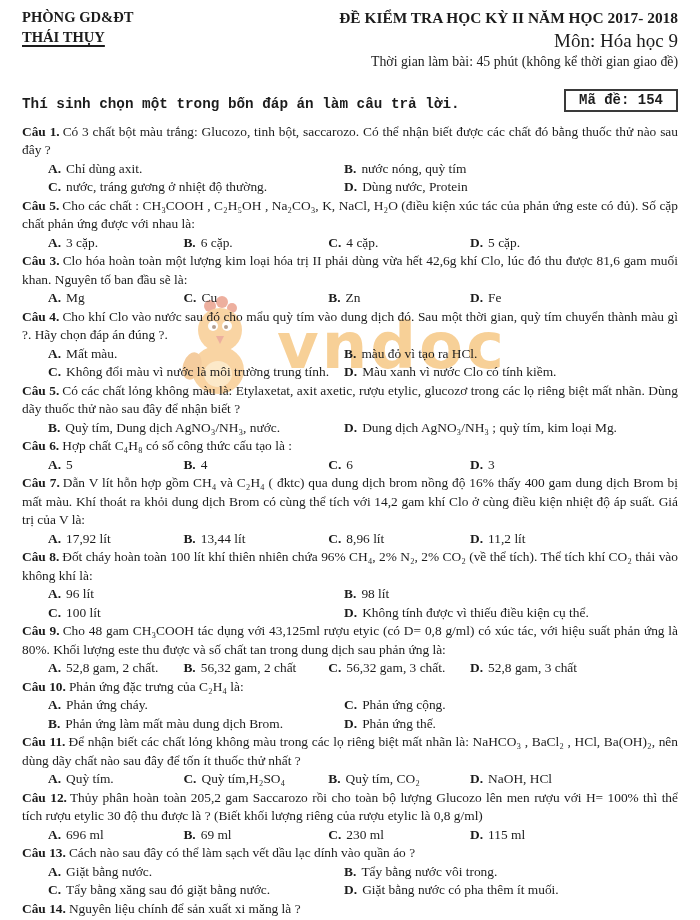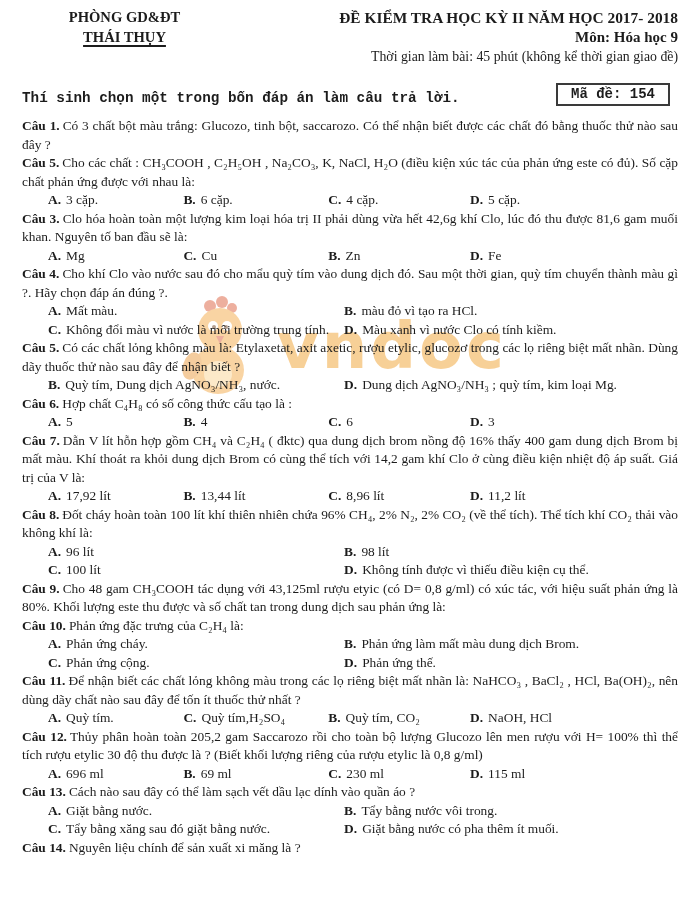--- a/index.html
+++ b/index.html
@@ -10,31 +10,31 @@
   }
   .page{position:relative;width:700px;height:920px;box-sizing:border-box;padding:8px 22px 0 22px;}
   .content{position:relative;z-index:1;}
 
   
   .watermark{position:absolute;left:180px;top:292px;z-index:0;display:flex;align-items:center;opacity:.5;pointer-events:none;gap:27px;}
   .wm-text{font-family:"DejaVu Sans",sans-serif;font-weight:bold;font-size:64px;color:#f0a232;letter-spacing:3px;line-height:1;}
 
   
   .header{display:flex;align-items:flex-start;}
-  .h-left{width:205px;text-align:center;font-weight:bold;font-size:14.6px;line-height:1.35;}
+  .h-left{width:205px;font-weight:bold;font-size:14.6px;line-height:1.35;}
   .office2{text-decoration:underline;text-underline-offset:3px;text-decoration-thickness:1.5px;}
   .h-right{flex:1;text-align:right;line-height:1.32;}
   .h-title{font-weight:bold;font-size:15.4px;}
-  .h-subject{font-weight:bold;font-size:15px;}
+  .h-subject{font-weight:normal;font-size:19px;}
   .h-duration{font-size:13.8px;}
   .h-duration .note{}
 
   .instr-row{display:flex;justify-content:space-between;align-items:flex-start;margin:17px 0 11px 0;font-family:Liberation Mono, monospace;}
   .instruction{font-weight:bold;font-size:14.3px;padding-top:7px;}
-  .code-box{border:2px solid #3a3a3a;padding:1px 13px 2px 13px;font-weight:bold;font-size:14px;margin-right:8px;background:#fff;}
+  .code-box{border:2px solid #3a3a3a;padding:1px 13px 2px 13px;font-weight:bold;font-size:14px;background:#fff;}
 
   
   .q .qt{margin:0;text-align:justify;line-height:1.38;}
   .ql{margin-right:3px;}
   .opts{padding-left:26px;line-height:1.38;}
   .c2{display:grid;grid-template-columns:47% 53%;}
   .c4{display:grid;grid-template-columns:21.5% 23% 22.5% auto;}
   .opt b{margin-right:5px;}
   .opt{white-space:normal;}
 </style>
@@ -81,20 +81,26 @@
 
     <div class="instr-row">
       <div class="instruction">Thí sinh chọn một trong bốn đáp án làm câu trả lời.</div>
       <div class="code-box">Mã đề: 154</div>
     </div>
 
     <div>
 
       <div class="q">
         <p class="qt"><b class="ql">Câu 1.</b><span>Có 3 chất bột màu trắng: Glucozo, tinh bột, saccarozo. Có thể nhận biết được các chất đó bằng thuốc thử nào sau đây ?</span></p>
+        <div class="opts c2">
+          <div class="opt"><b>A.</b><span>Chỉ dùng axit.</span></div>
+          <div class="opt"><b>B.</b><span>nước nóng, quỳ tím</span></div>
+          <div class="opt"><b>C.</b><span>nước, tráng gương ở nhiệt độ thường.</span></div>
+          <div class="opt"><b>D.</b><span>Dùng nước, Protein</span></div>
+        </div>
       </div>
 
       <div class="q">
         <p class="qt"><b class="ql">Câu 5.</b><span>Cho các chất : CH₃COOH , C₂H₅OH , Na₂CO₃, K, NaCl,  H₂O (điều kiện xúc tác của phản ứng este có đủ). Số cặp chất phản ứng được với nhau là:</span></p>
         <div class="opts c4">
           <div class="opt"><b>A.</b><span>3 cặp.</span></div>
           <div class="opt"><b>B.</b><span>6 cặp.</span></div>
           <div class="opt"><b>C.</b><span>4 cặp.</span></div>
           <div class="opt"><b>D.</b><span>5 cặp.</span></div>
         </div>
@@ -153,28 +159,34 @@
         <div class="opts c2">
           <div class="opt"><b>A.</b><span>96 lít</span></div>
           <div class="opt"><b>B.</b><span>98 lít</span></div>
           <div class="opt"><b>C.</b><span>100 lít</span></div>
           <div class="opt"><b>D.</b><span>Không tính được vì thiếu điều kiện cụ thể.</span></div>
         </div>
       </div>
 
       <div class="q">
         <p class="qt"><b class="ql">Câu 9.</b><span>Cho 48 gam CH₃COOH tác dụng với 43,125ml rượu etyic (có D= 0,8 g/ml) có xúc tác, với hiệu suất phản ứng là 80%. Khối lượng este thu được và số chất tan trong dung dịch sau phản ứng là:</span></p>
+        <div class="opts c4">
+          <div class="opt"><b>A.</b><span>52,8 gam, 2 chất.</span></div>
+          <div class="opt"><b>B.</b><span>56,32 gam, 2 chất</span></div>
+          <div class="opt"><b>C.</b><span>56,32 gam, 3 chất.</span></div>
+          <div class="opt"><b>D.</b><span>52,8 gam, 3 chất</span></div>
+        </div>
       </div>
 
       <div class="q">
         <p class="qt"><b class="ql">Câu 10.</b><span>Phản ứng đặc trưng của C₂H₄ là:</span></p>
         <div class="opts c2">
           <div class="opt"><b>A.</b><span>Phản ứng cháy.</span></div>
+          <div class="opt"><b>C.</b><span>Phản ứng cộng.</span></div>
           <div class="opt"><b>B.</b><span>Phản ứng làm mất màu dung dịch Brom.</span></div>
-          <div class="opt"><b>C.</b><span>Phản ứng cộng.</span></div>
           <div class="opt"><b>D.</b><span>Phản ứng thế.</span></div>
         </div>
       </div>
 
       <div class="q">
         <p class="qt"><b class="ql">Câu 11.</b><span>Để nhận biết các chất lỏng không màu trong các lọ riêng biệt mất nhãn là: NaHCO₃ , BaCl₂ , HCl, Ba(OH)₂, nên dùng dãy chất nào sau đây để tốn ít thuốc thử nhất ?</span></p>
         <div class="opts c4">
           <div class="opt"><b>A.</b><span>Quỳ tím.</span></div>
           <div class="opt"><b>C.</b><span>Quỳ tím,H₂SO₄</span></div>
           <div class="opt"><b>B.</b><span>Quỳ tím, CO₂</span></div>

